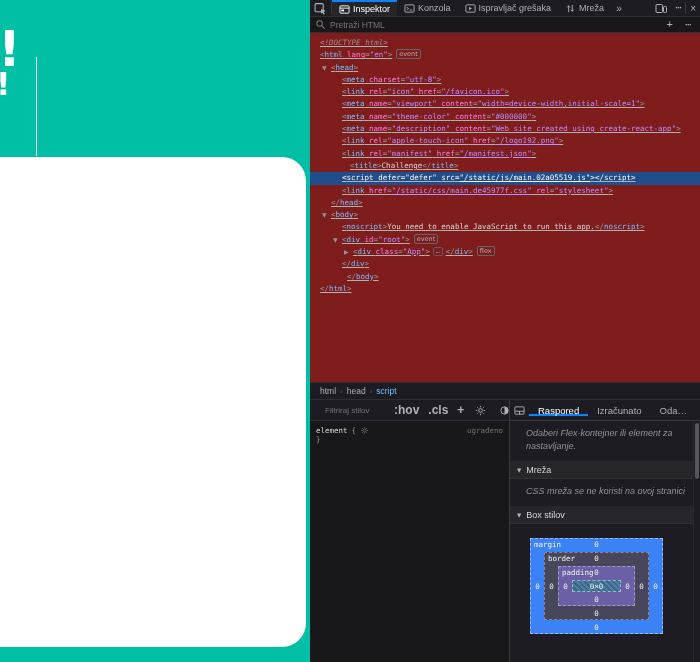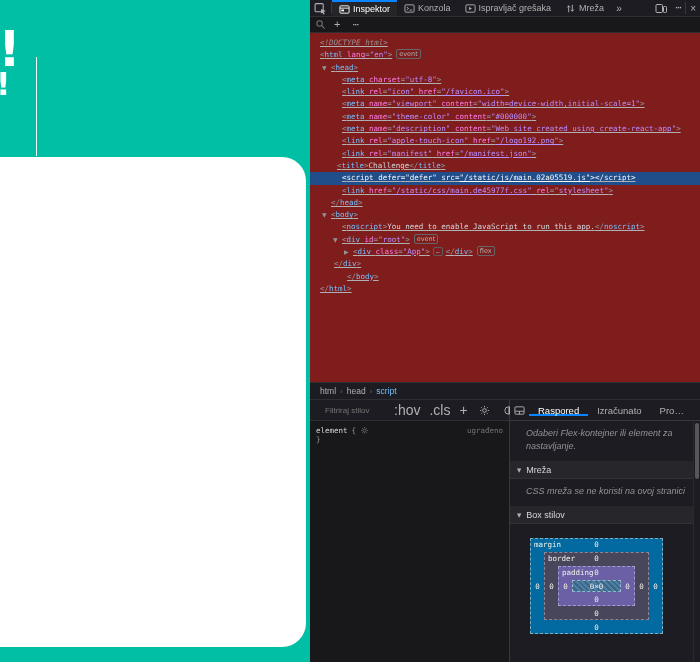--- a/index.html
+++ b/index.html
@@ -48,42 +48,42 @@
   .bc-item.bc-sel { color: #75bfff; }
   .bc-sep { color: #5c5c61; font-size: 8px; }
 
   .dt-bottom { position: absolute; top: 399px; left: 0; right: 0; bottom: 0; display: flex; border-top: 1px solid #2f2f33; }
 
   
   .rules-panel { width: 200px; border-right: 1px solid #38383d; position: relative; background: #18181a; }
   .rules-toolbar { height: 21px; display: flex; align-items: center; gap: 5px; padding: 0 10px; border-bottom: 1px solid #2f2f33; background: #1c1c22; }
   .rules-toolbar input { width: 62px; background: transparent; border: none; outline: none; color: #d7d7db; font-size: 8px; font-family: "Liberation Sans", sans-serif; }
   .rules-toolbar input::placeholder { color: #757575; }
-  .txtbtn { background: none; border: none; color: #b1b1b3; font-size: 14px; padding: 0 2px; cursor: pointer; }
+  .txtbtn { background: none; border: none; color: #b1b1b3; font-size: 12px; padding: 0 2px; cursor: pointer; font-weight: bold; }
   .rules-content { padding: 5px 6px; font-family: "DejaVu Sans Mono", monospace; font-size: 7.5px; }
   .rule-line1 { display: flex; align-items: center; gap: 4px; }
   .sel-el { color: #d7d7db; }
   .brace { color: #939395; }
   .rule-src { margin-left: auto; color: #737373; }
 
   
   .layout-panel { flex: 1; position: relative; background: #1c1c22; overflow: hidden; }
   .layout-tabbar { height: 21px; display: flex; align-items: stretch; gap: 0; border-bottom: 1px solid #38383d; background: #1c1c22; }
   .pane-ic { display: flex; align-items: center; padding: 0 4px; }
   .ltabs { display: flex; align-items: center; overflow: hidden; flex: 1; }
   .ltab { display: flex; align-items: center; padding: 0 9px; font-size: 9.5px; color: #b1b1b3; white-space: nowrap; }
   .ltab.active { color: #fff; box-shadow: inset 0 -2px 0 #0a84ff; }
   .ltab:last-child { max-width: 52px; overflow: hidden; display: block; line-height: 21px; text-overflow: ellipsis; }
   .lsection-header { height: 18px; display: flex; align-items: center; padding: 0 7px; background: #27272b; border-bottom: 1px solid #323236; color: #d7d7db; font-size: 9px; }
   .lsection-header::before { content: "▼"; font-size: 5.5px; color: #b1b1b3; margin-right: 5px; font-family: "DejaVu Sans", sans-serif; }
   .lmsg { margin: 6px 10px 8px 16px; color: #939395; font-size: 9px; font-style: italic; line-height: 13px; }
 
   .bm { position: relative; width: 133px; height: 96px; margin: 14px 0 0 20px; font-family: "DejaVu Sans Mono", monospace; font-size: 7.5px; color: #f3f3ea; }
   .bm-box { position: absolute; }
-  .bm-margin { inset: 0; background: #0369a1; border: 1px dashed rgba(230,230,210,.55); }
+  .bm-margin { inset: 0; background: #3b82f6; border: 1px dashed rgba(230,230,210,.55); }
   .bm-border { inset: 13px; background: #47465b; border: 1px dashed rgba(200,200,220,.5); }
   .bm-padding { inset: 13px; background: #6b5fa5; border: 1px dashed rgba(215,205,240,.55); }
   .bm-content { position: absolute; inset: 13px; background: repeating-linear-gradient(45deg, #4d7ea6 0 2px, #3d6584 2px 4px); border: 1px dashed rgba(210,228,242,.6); display: flex; align-items: center; justify-content: center; }
   .bm-label { position: absolute; top: 1px; left: 3px; }
   .bm-top { position: absolute; top: 1px; left: 0; right: 0; text-align: center; }
   .bm-bottom { position: absolute; bottom: 1px; left: 0; right: 0; text-align: center; }
   .bm-left { position: absolute; left: 0; top: 50%; transform: translateY(-50%); width: 13px; text-align: center; }
   .bm-right { position: absolute; right: 0; top: 50%; transform: translateY(-50%); width: 13px; text-align: center; }
 
   .lscrollbar { position: absolute; top: 21px; right: 0; width: 7px; bottom: 0; background: #1c1c22; border-left: 1px solid #2a2a2e; }
@@ -152,44 +152,45 @@
       <button class="icon-btn dotsbtn">···</button>
       <div class="vsep"></div>
       <button class="icon-btn">×</button>
     </div>
 
     <div class="dt-search">
       <svg class="ic" width="11" height="11" viewBox="0 0 12 12" fill="none" stroke="#757575" stroke-width="1.1">
         <circle cx="5" cy="5" r="3"></circle>
           <path d="M7.3 7.3 L10.5 10.5"></path>
       </svg>
+      <input placeholder="Pretraži HTML" style="">
       <button class="icon-btn plusbtn">+</button>
       <button class="icon-btn dotsbtn">···</button>
     </div>
 
     <div class="dt-markup">
         <div class="mline" style="padding-left: 10px;"><span class="tk-d">&lt;!DOCTYPE html&gt;</span></div>
         <div class="mline" style="padding-left: 10px;"><span class="tk-p">&lt;</span><span class="tk-t">html</span><span class="tk-p"> </span><span class="tk-a">lang</span><span class="tk-p">=</span><span class="tk-v">"en"</span><span class="tk-p">&gt;</span><span class="mbadge">event</span></div>
         <div class="mline" style="padding-left: 21px;"><span class="twisty" style="left: 12px;">▼</span><span class="tk-p">&lt;</span><span class="tk-t">head</span><span class="tk-p">&gt;</span></div>
         <div class="mline" style="padding-left: 32px;"><span class="tk-p">&lt;</span><span class="tk-t">meta</span><span class="tk-p"> </span><span class="tk-a">charset</span><span class="tk-p">=</span><span class="tk-v">"utf-8"</span><span class="tk-p">&gt;</span></div>
         <div class="mline" style="padding-left: 32px;"><span class="tk-p">&lt;</span><span class="tk-t">link</span><span class="tk-p"> </span><span class="tk-a">rel</span><span class="tk-p">=</span><span class="tk-v">"icon"</span><span class="tk-p"> </span><span class="tk-a">href</span><span class="tk-p">=</span><span class="tk-l">"/favicon.ico"</span><span class="tk-p">&gt;</span></div>
         <div class="mline" style="padding-left: 32px;"><span class="tk-p">&lt;</span><span class="tk-t">meta</span><span class="tk-p"> </span><span class="tk-a">name</span><span class="tk-p">=</span><span class="tk-v">"viewport"</span><span class="tk-p"> </span><span class="tk-a">content</span><span class="tk-p">=</span><span class="tk-v">"width=device-width,initial-scale=1"</span><span class="tk-p">&gt;</span></div>
         <div class="mline" style="padding-left: 32px;"><span class="tk-p">&lt;</span><span class="tk-t">meta</span><span class="tk-p"> </span><span class="tk-a">name</span><span class="tk-p">=</span><span class="tk-v">"theme-color"</span><span class="tk-p"> </span><span class="tk-a">content</span><span class="tk-p">=</span><span class="tk-v">"#000000"</span><span class="tk-p">&gt;</span></div>
         <div class="mline" style="padding-left: 32px;"><span class="tk-p">&lt;</span><span class="tk-t">meta</span><span class="tk-p"> </span><span class="tk-a">name</span><span class="tk-p">=</span><span class="tk-v">"description"</span><span class="tk-p"> </span><span class="tk-a">content</span><span class="tk-p">=</span><span class="tk-v">"Web site created using create-react-app"</span><span class="tk-p">&gt;</span></div>
         <div class="mline" style="padding-left: 32px;"><span class="tk-p">&lt;</span><span class="tk-t">link</span><span class="tk-p"> </span><span class="tk-a">rel</span><span class="tk-p">=</span><span class="tk-v">"apple-touch-icon"</span><span class="tk-p"> </span><span class="tk-a">href</span><span class="tk-p">=</span><span class="tk-l">"/logo192.png"</span><span class="tk-p">&gt;</span></div>
         <div class="mline" style="padding-left: 32px;"><span class="tk-p">&lt;</span><span class="tk-t">link</span><span class="tk-p"> </span><span class="tk-a">rel</span><span class="tk-p">=</span><span class="tk-v">"manifest"</span><span class="tk-p"> </span><span class="tk-a">href</span><span class="tk-p">=</span><span class="tk-l">"/manifest.json"</span><span class="tk-p">&gt;</span></div>
-        <div class="mline" style="padding-left: 27px;"><span class="tk-p">&lt;</span><span class="tk-t">title</span><span class="tk-p">&gt;</span><span class="tk-x">Challenge</span><span class="tk-p">&lt;/</span><span class="tk-t">title</span><span class="tk-p">&gt;</span></div>
+        <div class="mline" style="padding-left: 40px;"><span class="tk-p">&lt;</span><span class="tk-t">title</span><span class="tk-p">&gt;</span><span class="tk-x">Challenge</span><span class="tk-p">&lt;/</span><span class="tk-t">title</span><span class="tk-p">&gt;</span></div>
         <div class="mline sel" style="padding-left: 32px;"><span class="tk-p">&lt;</span><span class="tk-t">script</span><span class="tk-p"> </span><span class="tk-a">defer</span><span class="tk-p">=</span><span class="tk-v">"defer"</span><span class="tk-p"> </span><span class="tk-a">src</span><span class="tk-p">=</span><span class="tk-l">"/static/js/main.02a05519.js"</span><span class="tk-p">&gt;</span><span class="tk-p">&lt;/</span><span class="tk-t">script</span><span class="tk-p">&gt;</span></div>
         <div class="mline" style="padding-left: 32px;"><span class="tk-p">&lt;</span><span class="tk-t">link</span><span class="tk-p"> </span><span class="tk-a">href</span><span class="tk-p">=</span><span class="tk-l">"/static/css/main.de45977f.css"</span><span class="tk-p"> </span><span class="tk-a">rel</span><span class="tk-p">=</span><span class="tk-v">"stylesheet"</span><span class="tk-p">&gt;</span></div>
         <div class="mline" style="padding-left: 21px;"><span class="tk-p">&lt;/</span><span class="tk-t">head</span><span class="tk-p">&gt;</span></div>
         <div class="mline" style="padding-left: 21px;"><span class="twisty" style="left: 12px;">▼</span><span class="tk-p">&lt;</span><span class="tk-t">body</span><span class="tk-p">&gt;</span></div>
         <div class="mline" style="padding-left: 32px;"><span class="tk-p">&lt;</span><span class="tk-t">noscript</span><span class="tk-p">&gt;</span><span class="tk-x">You need to enable JavaScript to run this app.</span><span class="tk-p">&lt;/</span><span class="tk-t">noscript</span><span class="tk-p">&gt;</span></div>
         <div class="mline" style="padding-left: 32px;"><span class="twisty" style="left: 23px;">▼</span><span class="tk-p">&lt;</span><span class="tk-t">div</span><span class="tk-p"> </span><span class="tk-a">id</span><span class="tk-p">=</span><span class="tk-v">"root"</span><span class="tk-p">&gt;</span><span class="mbadge">event</span></div>
         <div class="mline" style="padding-left: 43px;"><span class="twisty" style="left: 34px;">▶</span><span class="tk-p">&lt;</span><span class="tk-t">div</span><span class="tk-p"> </span><span class="tk-a">class</span><span class="tk-p">=</span><span class="tk-v">"App"</span><span class="tk-p">&gt;</span><span class="mellipsis">…</span><span class="tk-p">&lt;/</span><span class="tk-t">div</span><span class="tk-p">&gt;</span><span class="mbadge">flex</span></div>
-        <div class="mline" style="padding-left: 24px;"><span class="tk-p">&lt;/</span><span class="tk-t">div</span><span class="tk-p">&gt;</span></div>
+        <div class="mline" style="padding-left: 32px;"><span class="tk-p">&lt;/</span><span class="tk-t">div</span><span class="tk-p">&gt;</span></div>
         <div class="mline" style="padding-left: 37px;"><span class="tk-p">&lt;/</span><span class="tk-t">body</span><span class="tk-p">&gt;</span></div>
         <div class="mline" style="padding-left: 10px;"><span class="tk-p">&lt;/</span><span class="tk-t">html</span><span class="tk-p">&gt;</span></div>
       </div>
 
     <div class="dt-breadcrumb">
         <span class="bc-item">html</span>
         <span class="bc-sep">›</span>
         <span class="bc-item">head</span>
         <span class="bc-sep">›</span>
         <span class="bc-item bc-sel">script</span>
@@ -245,21 +246,21 @@
           <span class="pane-ic">
             <svg class="ic" width="11" height="11" viewBox="0 0 12 12" fill="none" stroke="#b1b1b3" stroke-width="1">
               <rect x="1" y="2" width="10" height="8" rx="1"></rect>
                 <path d="M1 6.8 H11"></path>
                 <path d="M6 6.8 V10"></path>
             </svg>
           </span>
           <div class="ltabs">
               <div class="ltab active">Raspored</div>
               <div class="ltab">Izračunato</div>
-              <div class="ltab">Promjene</div>
+              <div class="ltab">Odaberi</div>
             </div>
         </div>
 
         <div class="lmsg">Odaberi Flex-kontejner ili element za nastavljanje.</div>
 
         <div class="lsection-header">
           <span>Mreža</span>
         </div>
         <div class="lmsg">CSS mreža se ne koristi na ovoj stranici</div>
 

